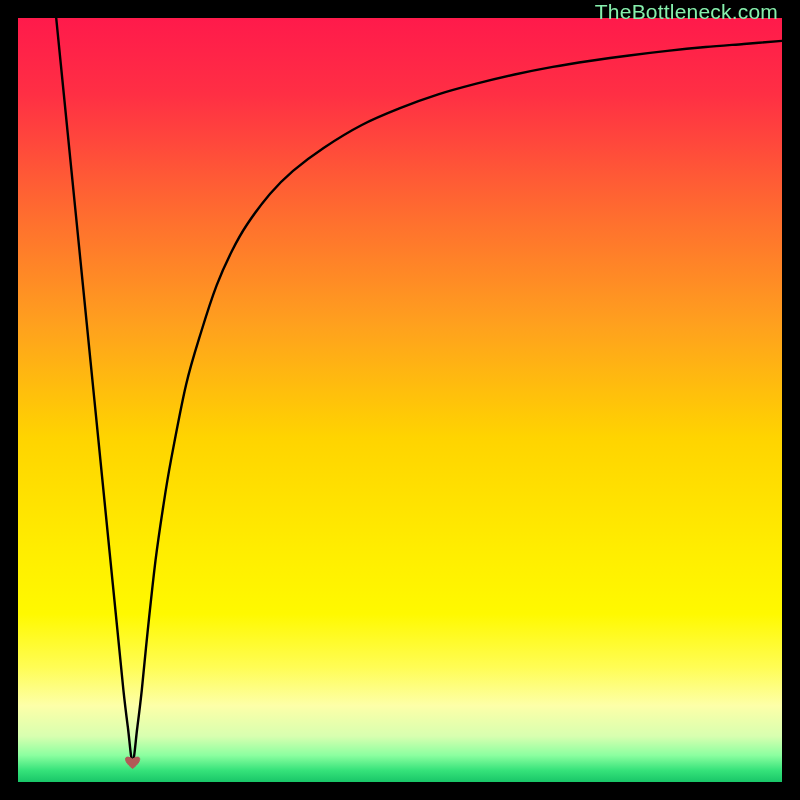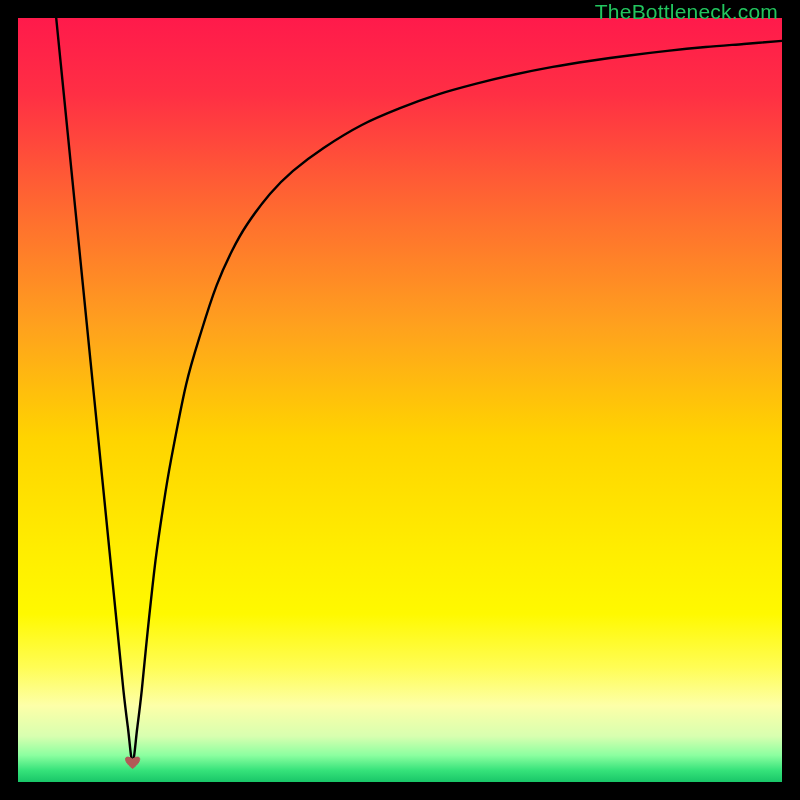--- a/index.html
+++ b/index.html
@@ -23,21 +23,21 @@
     position: absolute;
     left: 0;
     top: 0;
     width: 764px;
     height: 764px;
   }
   .watermark {
     position: absolute;
     top: 0px;
     right: 22px;
-    color: #22c55e;
+    color: #86efac;
     font-size: 21px;
     font-weight: 500;
     letter-spacing: 0.2px;
     user-select: none;
   }
 </style>
 </head>
 <body>
 
 <div class="frame">

